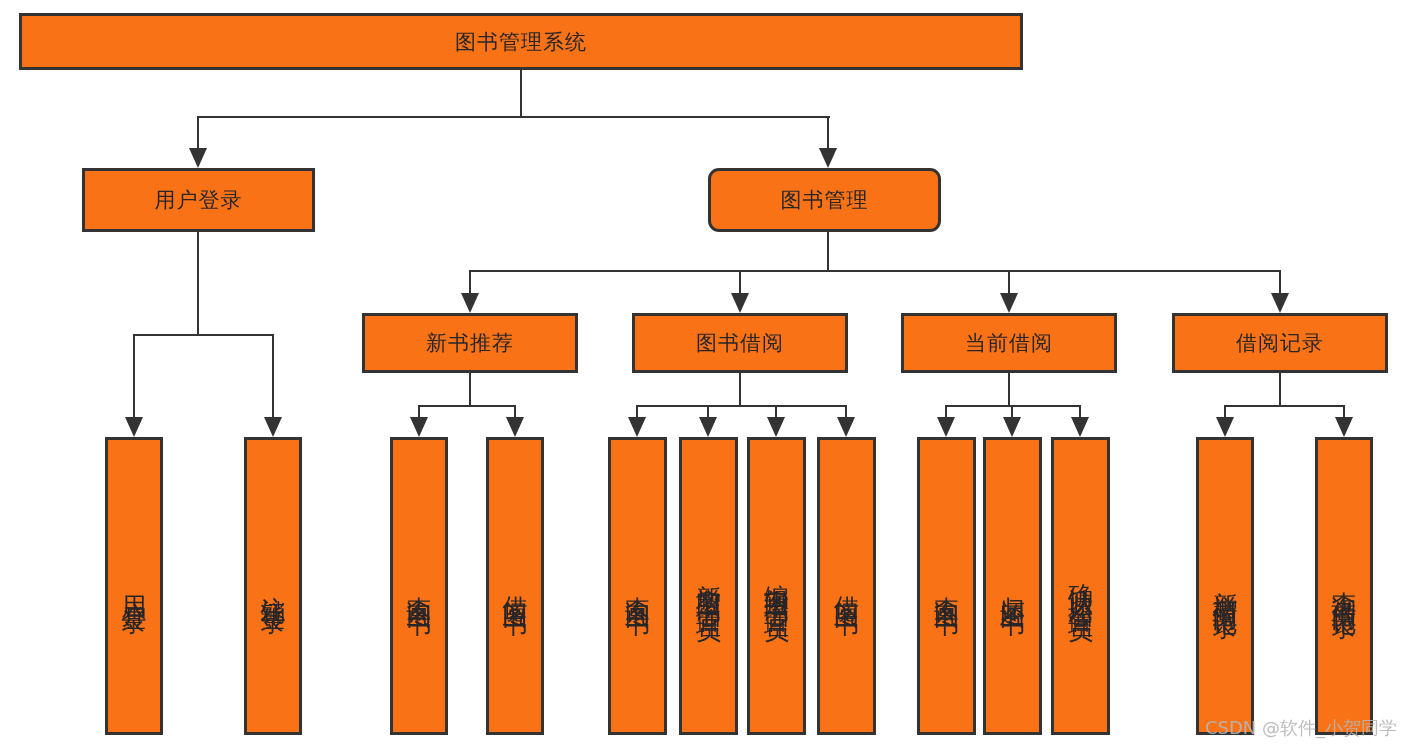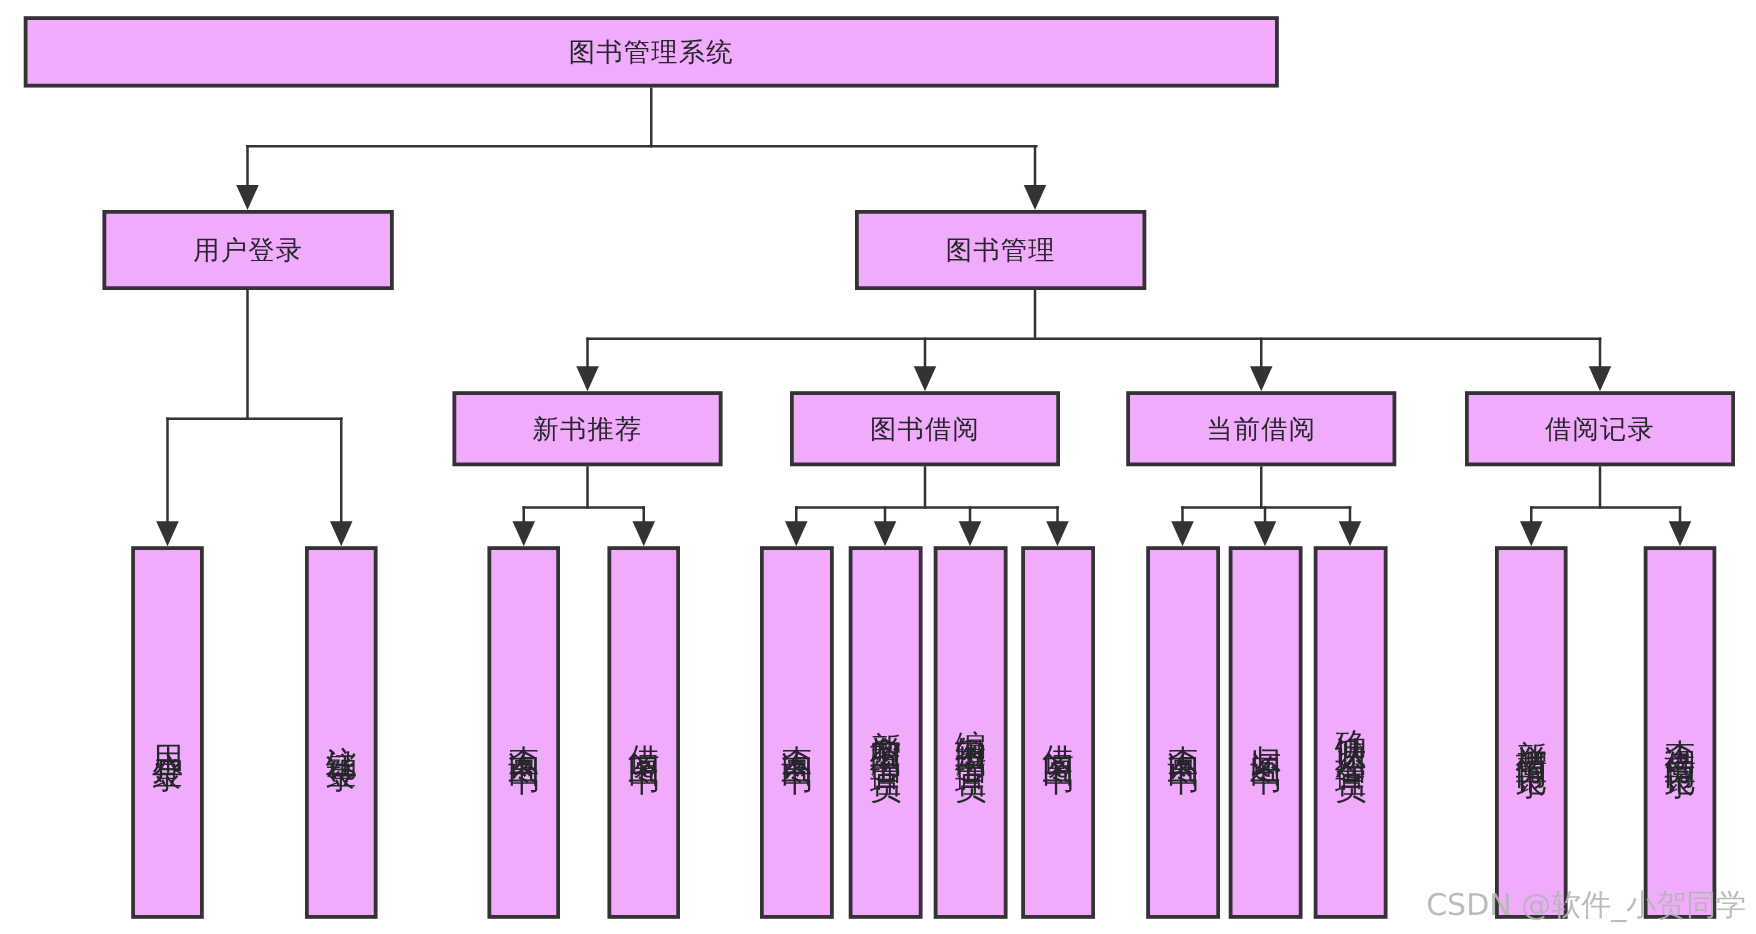--- a/index.html
+++ b/index.html
@@ -14,21 +14,21 @@
     position: relative;
     width: 1405px;
     height: 747px;
     background: var(--background);
     font-family: "DejaVu Sans", "Liberation Sans", sans-serif;
     overflow: hidden;
   }
   .box {
     position: absolute;
     border: 3px solid var(--line);
-    background: #f0abfc;
+    background: #f97316;
     display: flex;
     align-items: center;
     justify-content: center;
     color: var(--text);
   }
   .hlabel {
     font-size: 21px;
     letter-spacing: 1px;
     white-space: nowrap;
   }
@@ -46,21 +46,21 @@
     position: absolute;
     width: 0; height: 0;
     border-left: 9px solid transparent;
     border-right: 9px solid transparent;
     border-top: 20px solid var(--line);
   }
   .watermark {
     position: absolute;
     right: 8px;
     bottom: 7px;
-    font-size: 24px;
+    font-size: 18px;
     color: var(--watermark);
     opacity: 0.9;
     white-space: nowrap;
   }
 </style>
 </head>
 <body>
 
 <div class="stage">
 
@@ -71,21 +71,21 @@
   <div class="vline" style="left:520px;top:70px;height:48px;"></div>
   <div class="hline" style="left:197px;top:116px;width:633px;"></div>
   <div class="vline" style="left:197px;top:116px;height:34px;"></div>
   <div class="arrow" style="left:189px;top:148px;"></div>
   <div class="vline" style="left:827px;top:116px;height:34px;"></div>
   <div class="arrow" style="left:819px;top:148px;"></div>
 
   <div class="box" style="left:82px;top:168px;width:233px;height:64px;">
     <span class="hlabel">用户登录</span>
   </div>
-  <div class="box" style="left:684px;top:168px;width:233px;height:64px;">
+  <div class="box" style="left:708px;top:168px;width:233px;height:64px;border-radius:11px;">
     <span class="hlabel">图书管理</span>
   </div>
 
   <div class="vline" style="left:197px;top:232px;height:104px;"></div>
   <div class="hline" style="left:133px;top:334px;width:141px;"></div>
   <div class="vline" style="left:133px;top:334px;height:84px;"></div>
   <div class="arrow" style="left:125px;top:417px;"></div>
   <div class="vline" style="left:272px;top:334px;height:84px;"></div>
   <div class="arrow" style="left:264px;top:417px;"></div>
 

